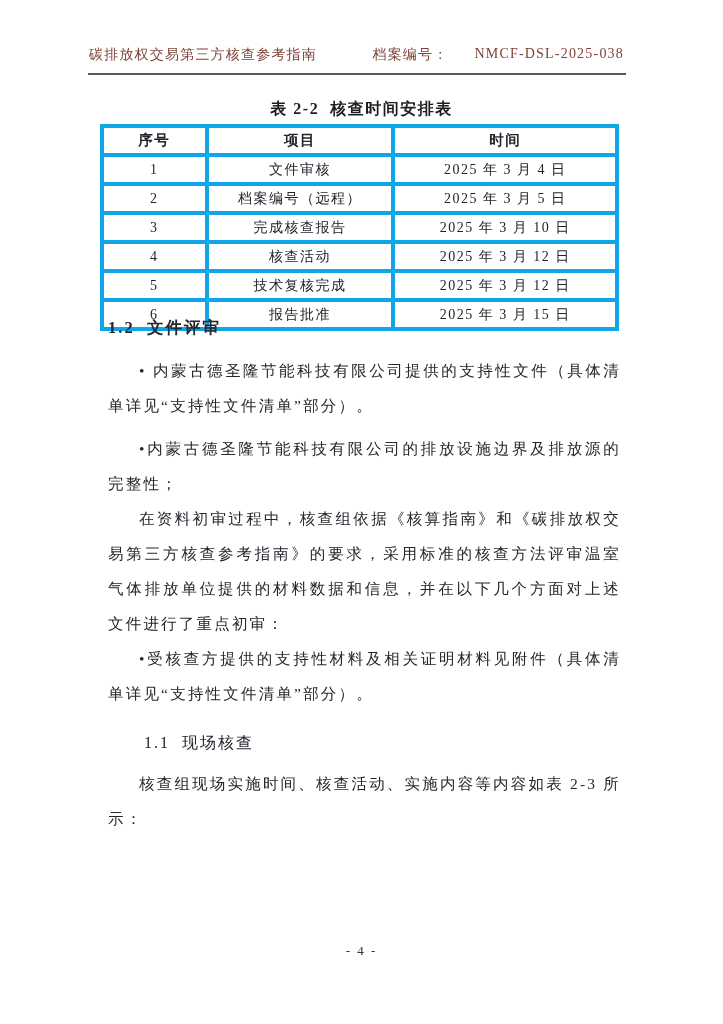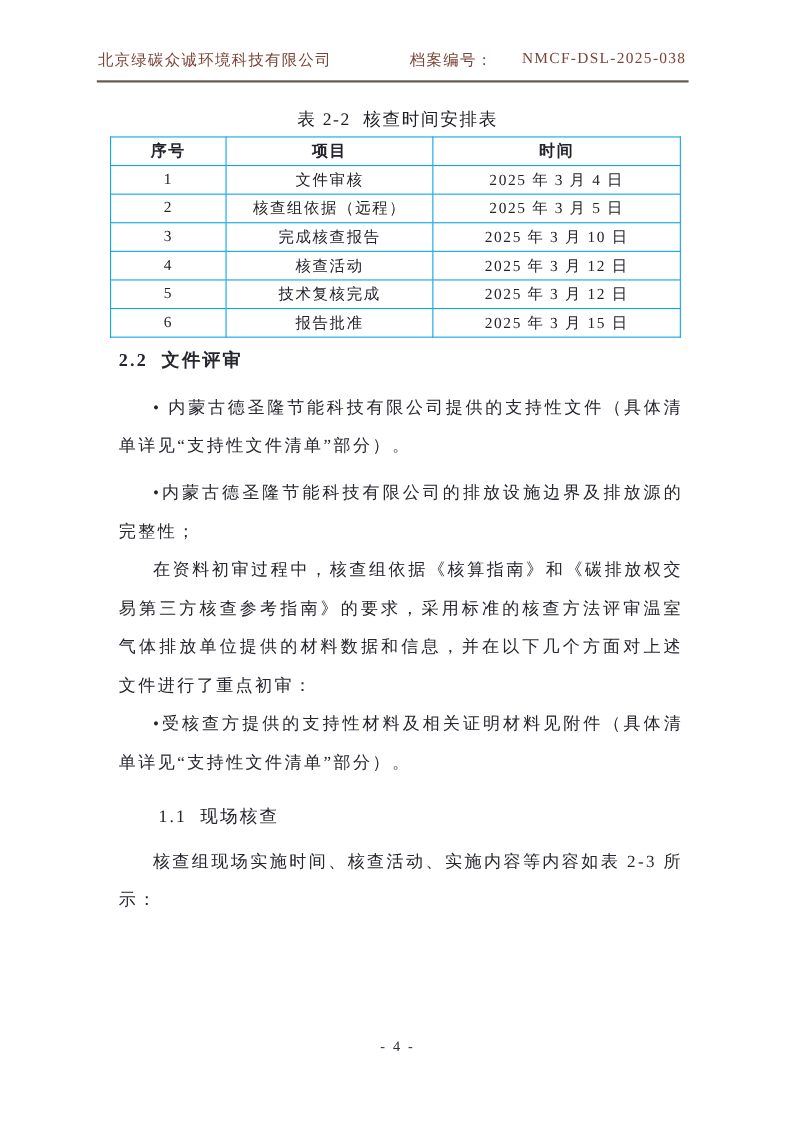--- a/index.html
+++ b/index.html
@@ -29,40 +29,40 @@
     position: absolute;
     top: 73px; left: 88px; right: 97px;
     border-top: 2px solid #63584f;
     height: 0;
   }
   
   .table-title {
     position: absolute;
     top: 99px; left: 0; width: 100%;
     text-align: center;
-    font-weight: normal;
+    font-weight: bold;
     font-size: 16px;
     color: #1d1d24;
     letter-spacing: 1.5px;
     white-space: pre;
   }
   table.schedule {
     position: absolute;
     top: 124px; left: 100px;
     width: 519px;
     border-collapse: collapse;
     table-layout: fixed;
     font-size: 14px;
     color: #23232c;
   }
   table.schedule col.c-seq  { width: 20.3%; }
   table.schedule col.c-item { width: 36.3%; }
   table.schedule col.c-time { width: 43.4%; }
   table.schedule th, table.schedule td {
-    border: 1px solid #0ea5e9;
+    border: 4px solid #0ea5e9;
     height: 25px;
     text-align: center;
     vertical-align: middle;
     padding: 0 2px;
     letter-spacing: 1.5px;
     white-space: pre;
   }
   table.schedule th { font-weight: bold; font-size: 14.5px; }
   
   .body-flow {
@@ -100,21 +100,21 @@
     color: #2e2e3e;
     white-space: pre;
   }
 </style>
 </head>
 <body>
 
 <div class="page">
 
   <div class="doc-header">
-    <span>北京绿碳众诚环境科技有限公司</span>
+    <span>碳排放权交易第三方核查参考指南</span>
     <span class="file-no">
       <span>档案编号：</span>
       <span>NMCF-DSL-2025-038</span>
     </span>
   </div>
   <div class="header-rule"></div>
 
   <div class="table-title">表 2-2  核查时间安排表</div>
 
   <table class="schedule">
@@ -131,21 +131,21 @@
       </tr>
     </thead>
     <tbody>
       <tr>
         <td>1</td>
         <td>文件审核</td>
         <td>2025 年 3 月 4 日</td>
       </tr>
       <tr>
         <td>2</td>
-        <td>核查组依据（远程）</td>
+        <td>档案编号（远程）</td>
         <td>2025 年 3 月 5 日</td>
       </tr>
       <tr>
         <td>3</td>
         <td>完成核查报告</td>
         <td>2025 年 3 月 10 日</td>
       </tr>
       <tr>
         <td>4</td>
         <td>核查活动</td>
@@ -158,21 +158,21 @@
       </tr>
       <tr>
         <td>6</td>
         <td>报告批准</td>
         <td>2025 年 3 月 15 日</td>
       </tr>
     </tbody>
   </table>
 
   <div class="body-flow">
-    <div class="h-bold">2.2  文件评审</div>
+    <div class="h-bold">1.2  文件评审</div>
     <p class="para gap-sm">• 内蒙古德圣隆节能科技有限公司提供的支持性文件（具体清单详见“支持性文件清单”部分）。</p>
     <p class="para gap-sm">•内蒙古德圣隆节能科技有限公司的排放设施边界及排放源的完整性；</p>
     <p class="para">在资料初审过程中，核查组依据《核算指南》和《碳排放权交易第三方核查参考指南》的要求，采用标准的核查方法评审温室气体排放单位提供的材料数据和信息，并在以下几个方面对上述文件进行了重点初审：</p>
     <p class="para">•受核查方提供的支持性材料及相关证明材料见附件（具体清单详见“支持性文件清单”部分）。</p>
     <div class="h-plain">1.1  现场核查</div>
     <p class="para">核查组现场实施时间、核查活动、实施内容等内容如表 2-3 所示：</p>
   </div>
 
   <div class="page-number">- 4 -</div>
 

